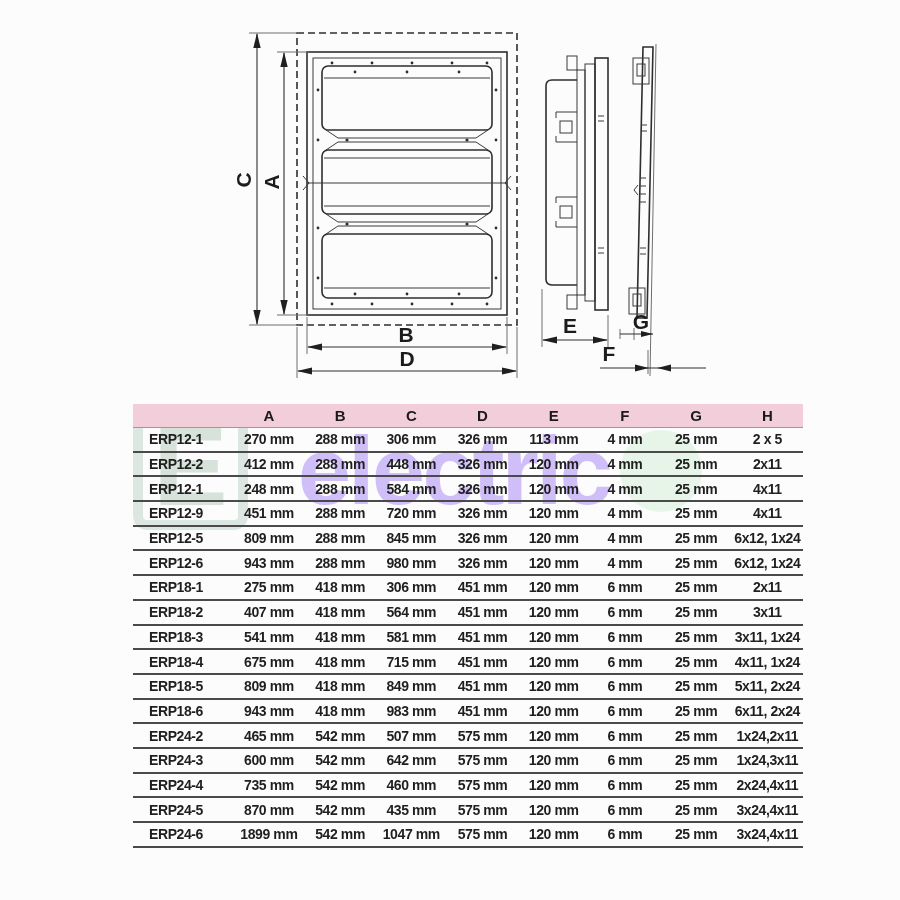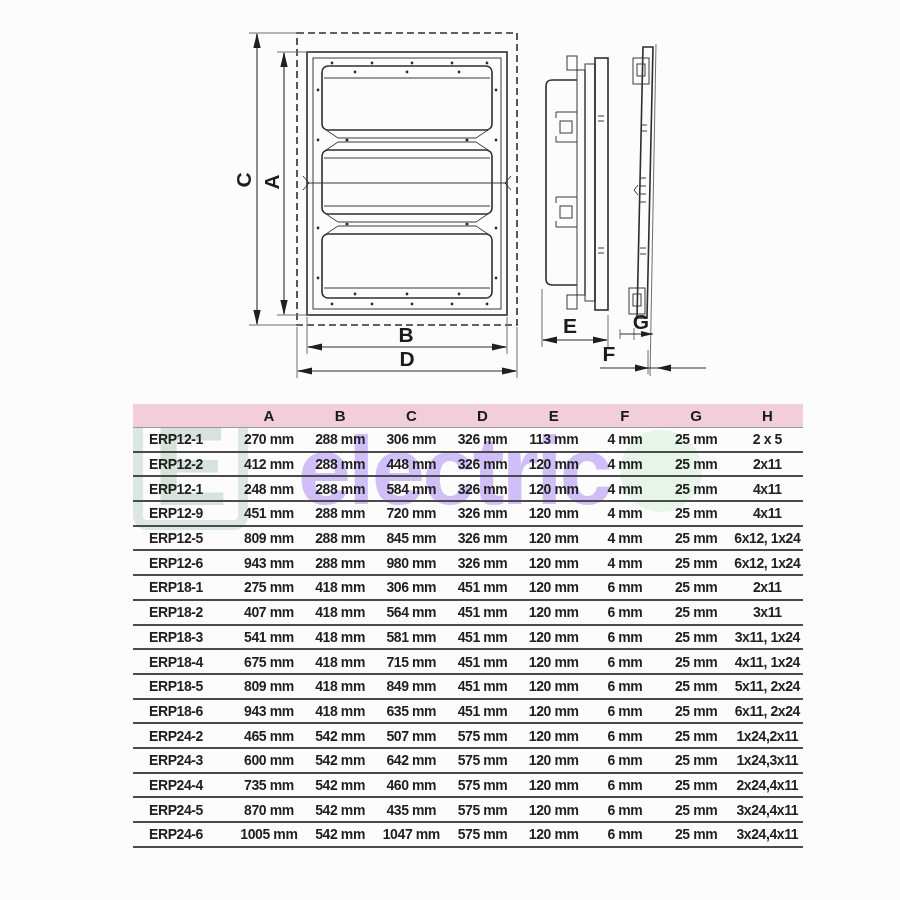--- a/index.html
+++ b/index.html
@@ -384,21 +384,21 @@
     <td>451 mm</td>
     <td>120 mm</td>
     <td>6 mm</td>
     <td>25 mm</td>
     <td>5x11, 2x24</td>
   </tr>
         <tr>
     <td class="model-col">ERP18-6</td>
     <td>943 mm</td>
     <td>418 mm</td>
-    <td>635 mm</td>
+    <td>983 mm</td>
     <td>451 mm</td>
     <td>120 mm</td>
     <td>6 mm</td>
     <td>25 mm</td>
     <td>6x11, 2x24</td>
   </tr>
         <tr>
     <td class="model-col">ERP24-2</td>
     <td>465 mm</td>
     <td>542 mm</td>
@@ -437,21 +437,21 @@
     <td>542 mm</td>
     <td>435 mm</td>
     <td>575 mm</td>
     <td>120 mm</td>
     <td>6 mm</td>
     <td>25 mm</td>
     <td>3x24,4x11</td>
   </tr>
         <tr>
     <td class="model-col">ERP24-6</td>
-    <td>1005 mm</td>
+    <td>1899 mm</td>
     <td>542 mm</td>
     <td>1047 mm</td>
     <td>575 mm</td>
     <td>120 mm</td>
     <td>6 mm</td>
     <td>25 mm</td>
     <td>3x24,4x11</td>
   </tr>
       </tbody>
   </table>

